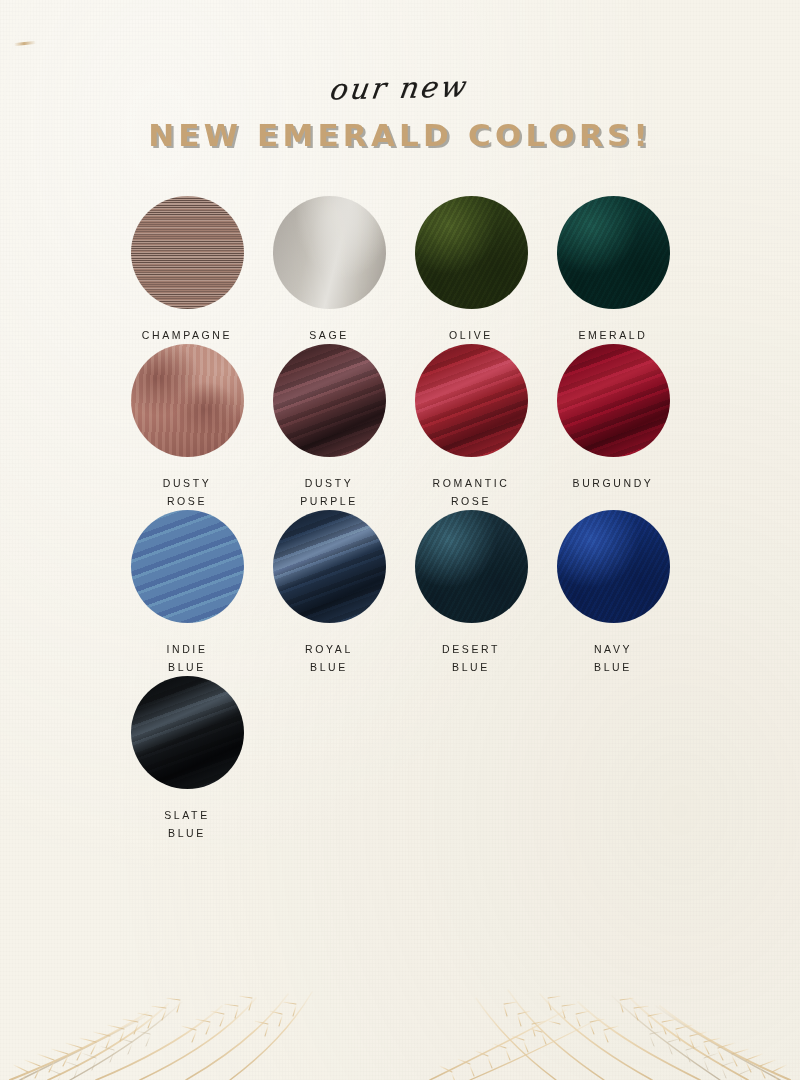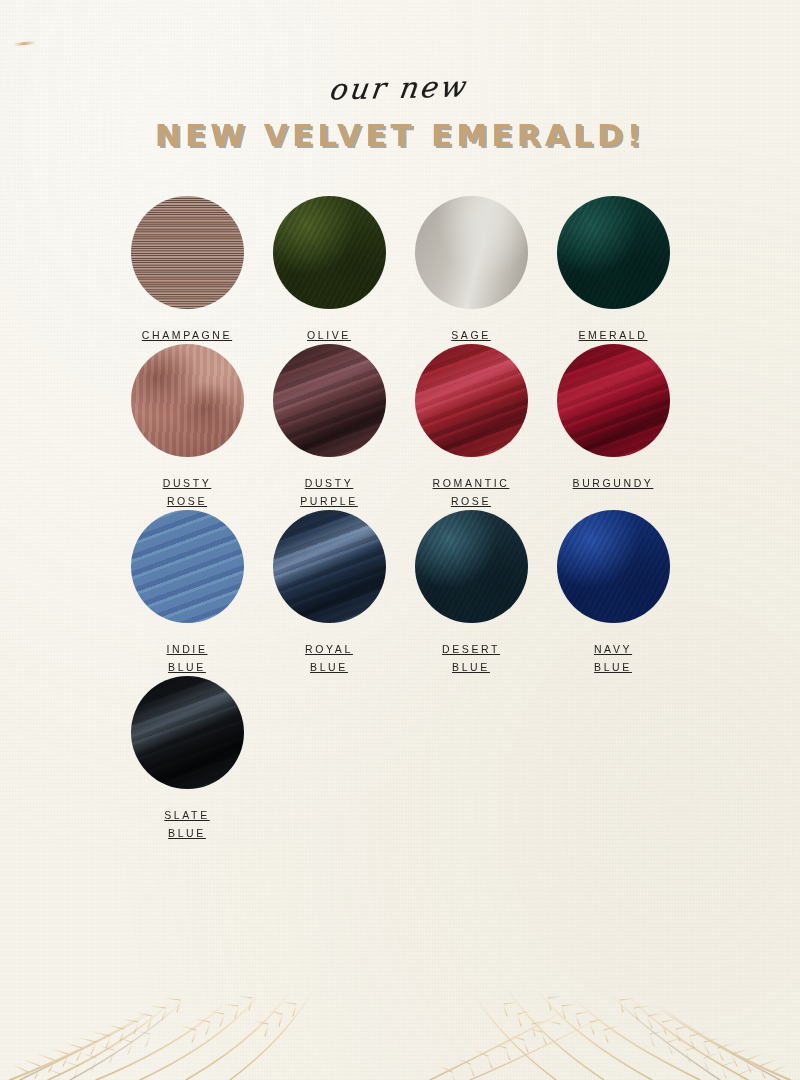--- a/index.html
+++ b/index.html
@@ -102,21 +102,20 @@
     margin-top:17px;
     font-family:"Liberation Sans", sans-serif;
     font-size:10.5px;
     font-weight:400;
     letter-spacing:2.6px;
     color:#25231f;
     text-align:center;
     line-height:1.72;
     text-transform:uppercase;
     white-space:pre-line;
-    text-decoration:underline;
   }
   #swatch-grid .swatch-cell { margin-bottom:0; }
 
   
   #pampas-footer {
     position:absolute;
     left:0; right:0; bottom:0;
     height:140px;
     z-index:3;
     pointer-events:none;
@@ -124,41 +123,41 @@
   #pampas-footer svg { display:block; width:100%; height:100%; }
 </style>
 </head>
 <body>
 
 <div id="paper-texture"></div>
 <div id="speck-1"></div>
 
 <div id="page-header">
   <div id="script-eyebrow">our new</div>
-  <div id="main-headline">NEW VELVET EMERALD!</div>
+  <div id="main-headline">NEW EMERALD COLORS!</div>
 </div>
 
 <div id="swatch-grid">
     <div class="swatch-cell r0">
       <div class="swatch-disc" style="background: repeating-linear-gradient(0deg, rgb(111, 87, 78) 0px, rgb(111, 87, 78) 1px, rgb(169, 137, 124) 1px, rgb(169, 137, 124) 2.4px), radial-gradient(at 35% 30%, rgb(169, 137, 124) 0%, rgb(138, 112, 101) 55%, rgb(111, 87, 78) 100%) rgb(138, 112, 101);">
         <div class="tex" style="background: repeating-linear-gradient(0deg, rgba(0, 0, 0, 0.1) 0px, rgba(0, 0, 0, 0.1) 1px, rgba(255, 255, 255, 0.12) 1px, rgba(255, 255, 255, 0.12) 2.3px); mix-blend-mode: overlay;"></div>
       </div>
       <div class="swatch-label">CHAMPAGNE</div>
     </div>
     <div class="swatch-cell r0">
+      <div class="swatch-disc" style="background: radial-gradient(at 62% 18%, rgb(228, 226, 221) 0%, rgba(255, 255, 255, 0) 48%), linear-gradient(104deg, rgb(165, 160, 153) 0%, rgb(195, 191, 183) 34%, rgb(228, 226, 221) 56%, rgb(195, 191, 183) 78%, rgb(165, 160, 153) 100%) rgb(195, 191, 183);">
+        <div class="tex" style="background: linear-gradient(75deg, rgba(255, 255, 255, 0.18) 0%, rgba(255, 255, 255, 0) 38%, rgba(0, 0, 0, 0.1) 100%); mix-blend-mode: overlay;"></div>
+      </div>
+      <div class="swatch-label">SAGE</div>
+    </div>
+    <div class="swatch-cell r0">
       <div class="swatch-disc" style="background: radial-gradient(circle at 30% 26%, rgb(75, 93, 37) 0%, rgba(255, 255, 255, 0) 42%), radial-gradient(circle at 74% 66%, rgb(29, 40, 14) 0%, rgba(255, 255, 255, 0) 50%), radial-gradient(circle at 18% 78%, rgb(29, 40, 14) 0%, rgba(255, 255, 255, 0) 46%), linear-gradient(150deg, rgb(50, 66, 24) 0%, rgb(29, 40, 14) 100%) rgb(50, 66, 24);">
         <div class="tex" style="background: repeating-linear-gradient(118deg, rgba(255, 255, 255, 0.07) 0px, rgba(255, 255, 255, 0.07) 2px, rgba(0, 0, 0, 0.07) 2px, rgba(0, 0, 0, 0.07) 5px); mix-blend-mode: overlay;"></div>
       </div>
       <div class="swatch-label">OLIVE</div>
-    </div>
-    <div class="swatch-cell r0">
-      <div class="swatch-disc" style="background: radial-gradient(at 62% 18%, rgb(228, 226, 221) 0%, rgba(255, 255, 255, 0) 48%), linear-gradient(104deg, rgb(165, 160, 153) 0%, rgb(195, 191, 183) 34%, rgb(228, 226, 221) 56%, rgb(195, 191, 183) 78%, rgb(165, 160, 153) 100%) rgb(195, 191, 183);">
-        <div class="tex" style="background: linear-gradient(75deg, rgba(255, 255, 255, 0.18) 0%, rgba(255, 255, 255, 0) 38%, rgba(0, 0, 0, 0.1) 100%); mix-blend-mode: overlay;"></div>
-      </div>
-      <div class="swatch-label">SAGE</div>
     </div>
     <div class="swatch-cell r1">
       <div class="swatch-disc" style="background: radial-gradient(circle at 30% 26%, rgb(29, 85, 76) 0%, rgba(255, 255, 255, 0) 42%), radial-gradient(circle at 74% 66%, rgb(4, 32, 29) 0%, rgba(255, 255, 255, 0) 50%), radial-gradient(circle at 18% 78%, rgb(4, 32, 29) 0%, rgba(255, 255, 255, 0) 46%), linear-gradient(150deg, rgb(14, 59, 54) 0%, rgb(4, 32, 29) 100%) rgb(14, 59, 54);">
         <div class="tex" style="background: repeating-linear-gradient(118deg, rgba(255, 255, 255, 0.07) 0px, rgba(255, 255, 255, 0.07) 2px, rgba(0, 0, 0, 0.07) 2px, rgba(0, 0, 0, 0.07) 5px); mix-blend-mode: overlay;"></div>
       </div>
       <div class="swatch-label">EMERALD</div>
     </div>
     <div class="swatch-cell r1">
       <div class="swatch-disc" style="background: radial-gradient(at 24% 30%, rgb(142, 91, 82) 0%, rgba(255, 255, 255, 0) 34%), radial-gradient(at 66% 58%, rgb(142, 91, 82) 0%, rgba(255, 255, 255, 0) 30%), radial-gradient(at 80% 22%, rgb(199, 155, 141) 0%, rgba(255, 255, 255, 0) 44%), linear-gradient(160deg, rgb(199, 155, 141) 0%, rgb(176, 122, 110) 48%, rgb(142, 91, 82) 100%) rgb(176, 122, 110);">
         <div class="tex" style="background: repeating-linear-gradient(92deg, rgba(255, 255, 255, 0.1) 0px, rgba(255, 255, 255, 0.1) 3px, rgba(0, 0, 0, 0.05) 3px, rgba(0, 0, 0, 0.05) 7px); mix-blend-mode: overlay;"></div>

